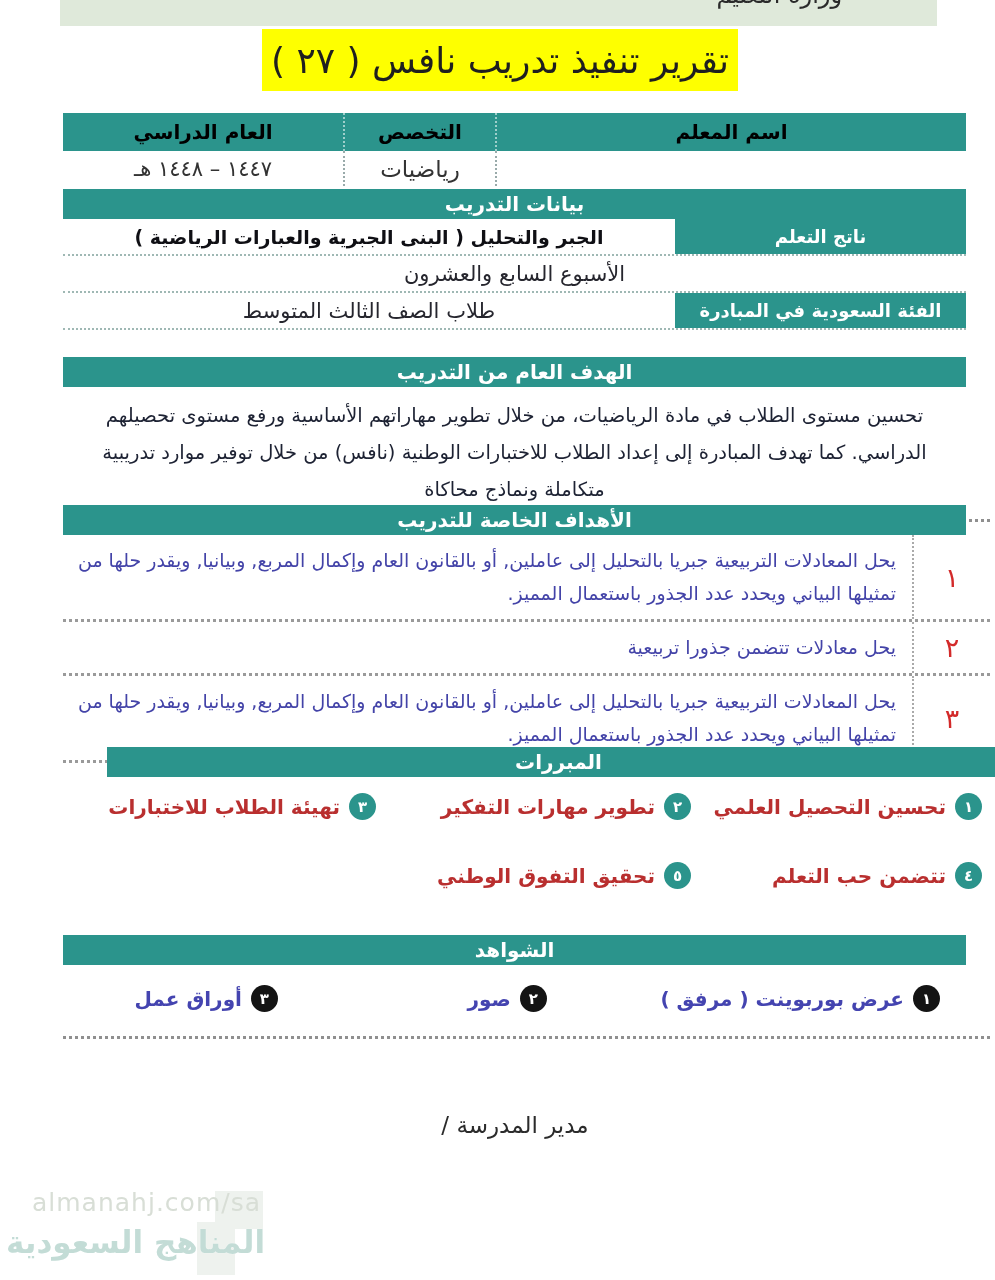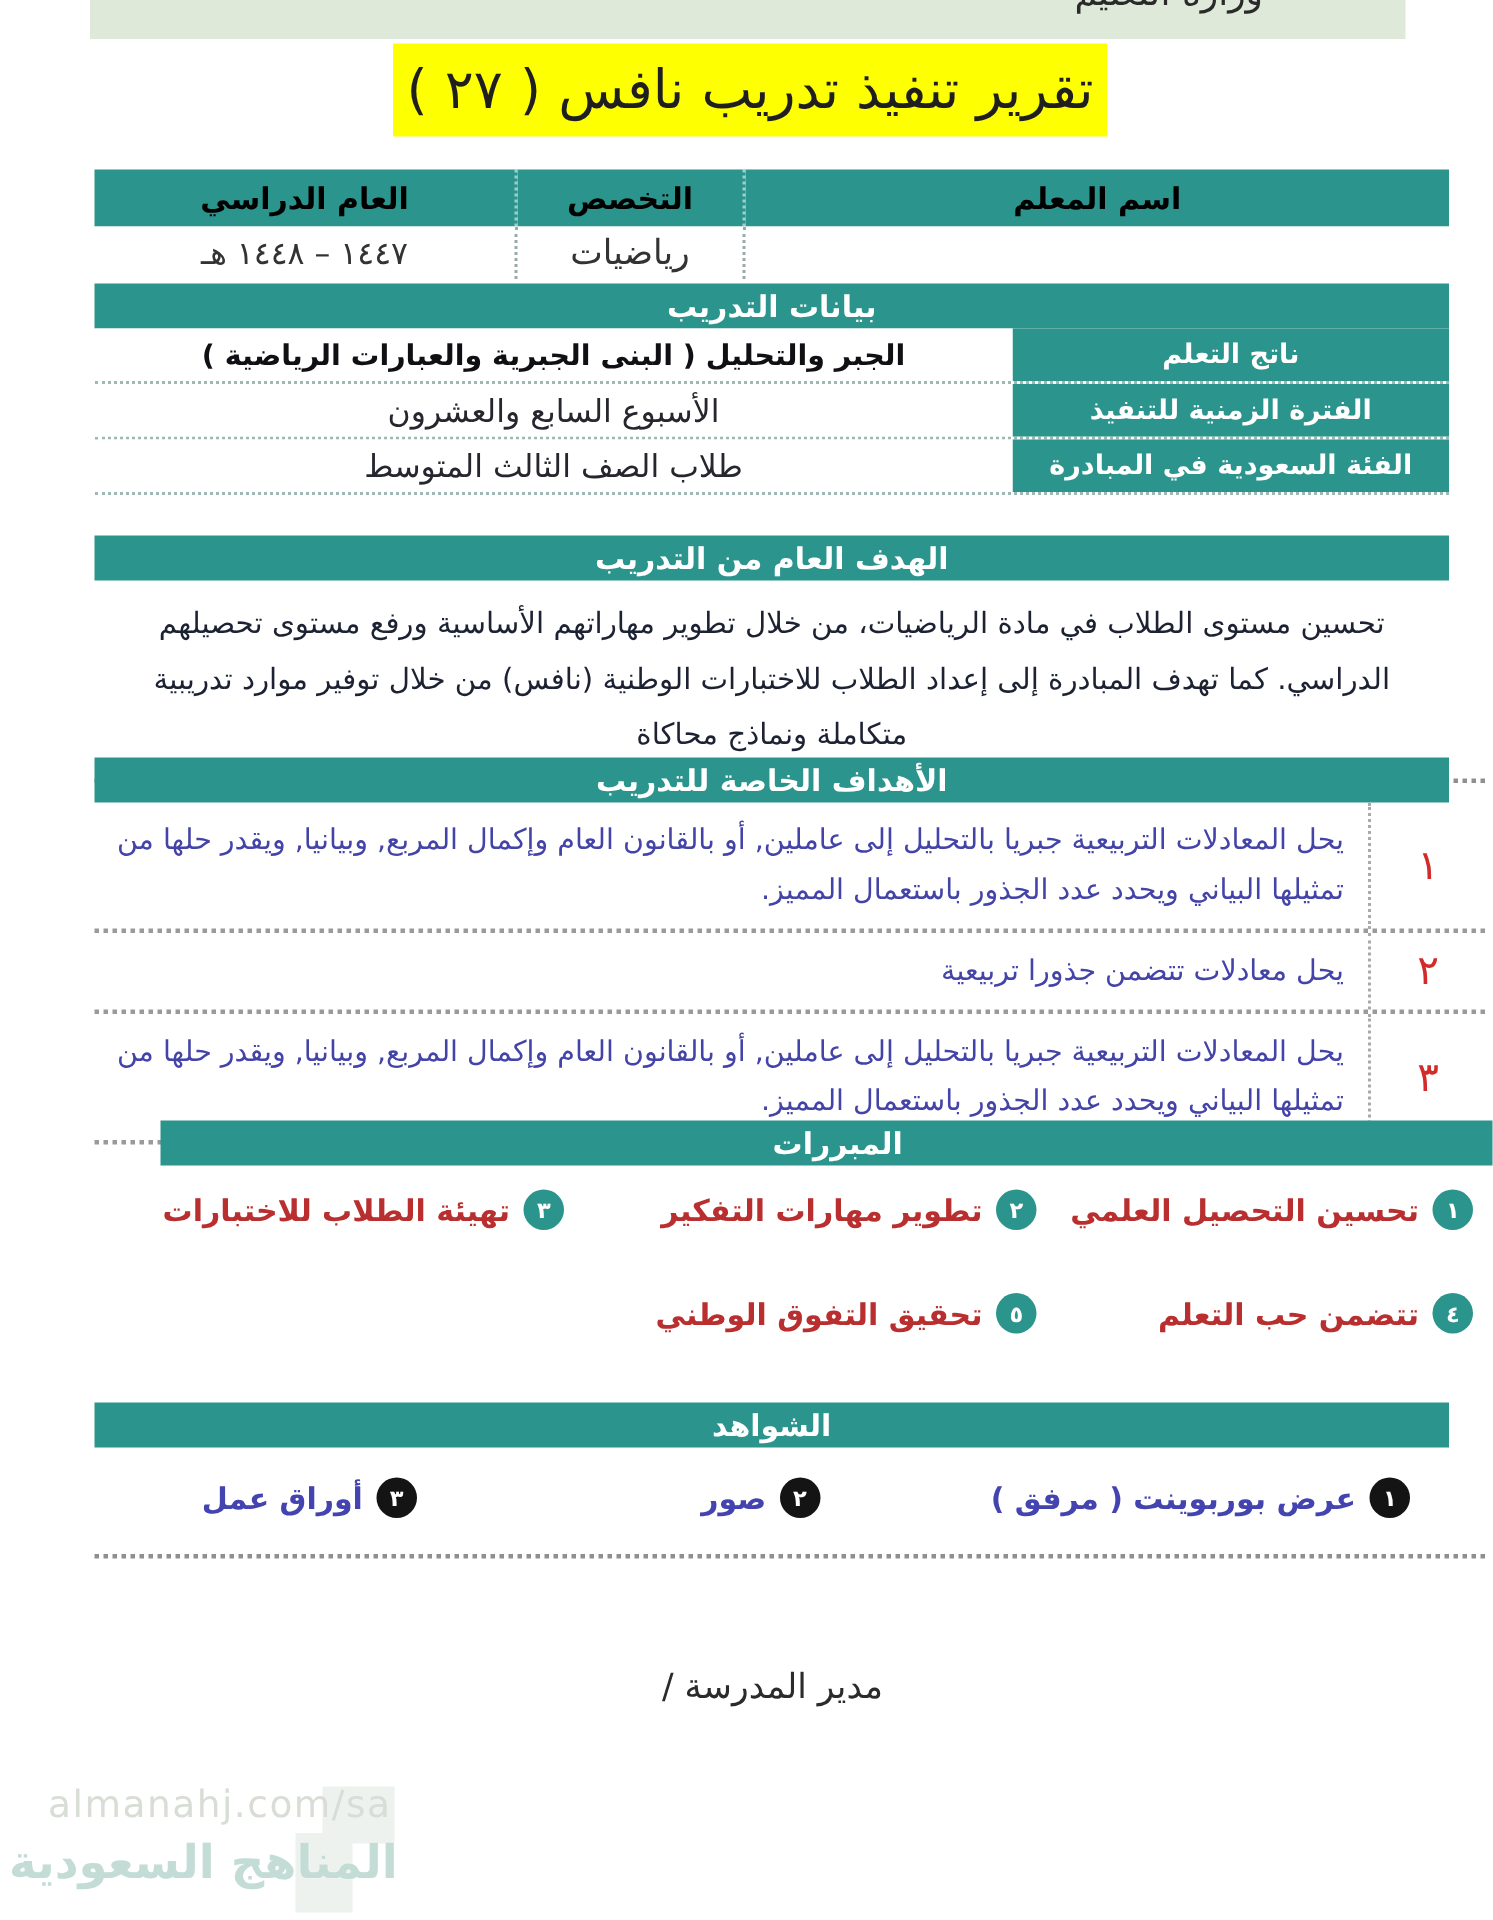--- a/index.html
+++ b/index.html
@@ -170,21 +170,20 @@
   </div>
 </div>
 
 <div class="abs training">
   <div class="band">بيانات التدريب</div>
   <div class="tr-row">
     <div class="tr-label">ناتج التعلم</div>
     <div class="tr-value strong">الجبر والتحليل  ( البنى الجبرية والعبارات الرياضية )</div>
   </div>
   <div class="tr-row">
-    <div class="tr-label">الفترة الزمنية للتنفيذ</div>
     <div class="tr-value">الأسبوع السابع والعشرون</div>
   </div>
   <div class="tr-row">
     <div class="tr-label">الفئة السعودية في المبادرة</div>
     <div class="tr-value">طلاب الصف الثالث المتوسط</div>
   </div>
 </div>
 
 <div class="abs goal">
   <div class="band">الهدف العام من التدريب</div>

